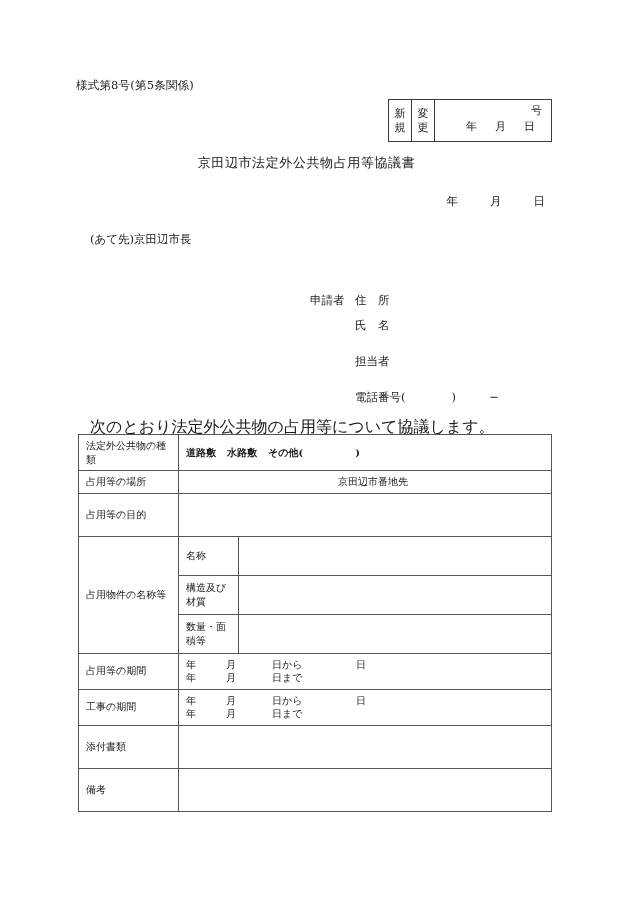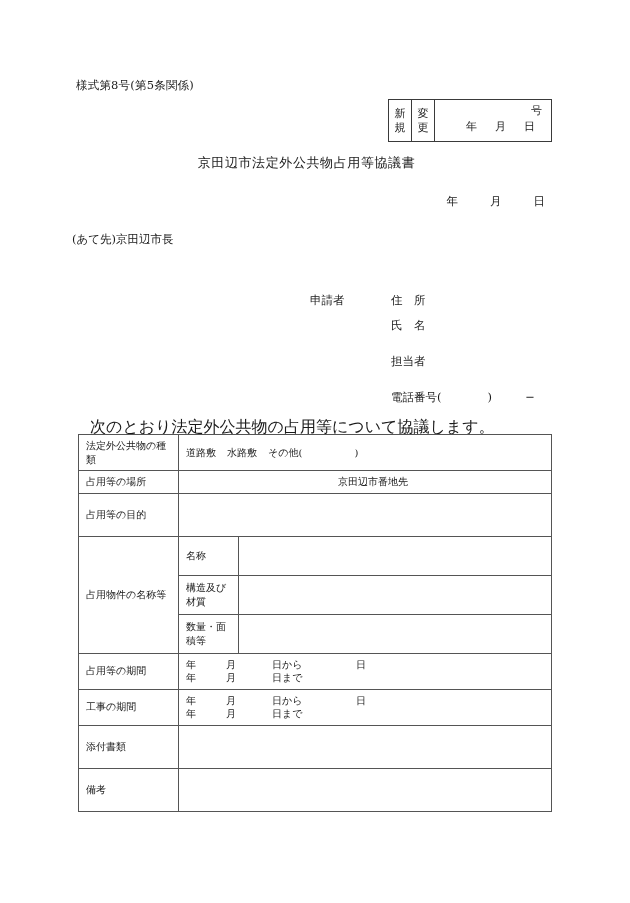--- a/index.html
+++ b/index.html
@@ -98,21 +98,21 @@
     text-align: right;
     font-size: 11.5px;
     white-space: nowrap;
   }
   .date-line i { font-style: normal; padding: 0 16px; }
   .date-line i:last-child { padding-right: 0; }
 
   
   .addressee {
     position: absolute;
-    left: 72px;
+    left: 90px;
     top: 232px;
     font-size: 11.5px;
     white-space: nowrap;
   }
 
   
   .applicant {
     position: absolute;
     left: 310px;
     top: 268px;
@@ -124,21 +124,20 @@
     height: 36px;
     white-space: nowrap;
   }
   .applicant-tag {
     width: 45px;
     flex: none;
     margin-top: 25px;
   }
   .applicant-label {
     flex: none;
-    margin-left: 36px;
   }
 
   
   .lead {
     position: absolute;
     left: 90px;
     top: 417px;
     font-size: 16px;
     white-space: nowrap;
   }
@@ -157,21 +156,21 @@
     border: 1px solid #555555;
     padding: 4px 7px;
     vertical-align: middle;
     line-height: 1.35;
   }
   .col-label { width: 100px; }
   .col-sub   { width: 60px; }
 
   .lbl-tall { line-height: 1.35; }
 
-  .cell-type i { font-style: normal; }
+  .cell-type i { font-style: normal; font-weight: bold; }
   .type-gap { padding-left: 11px; }
   .paren-space { display: inline-block; width: 52px; }
 
   .place-row {
     display: flex;
     align-items: baseline;
   }
   .place-city { width: 192px; flex: none; text-align: right; }
 
   .period-line { white-space: nowrap; }

